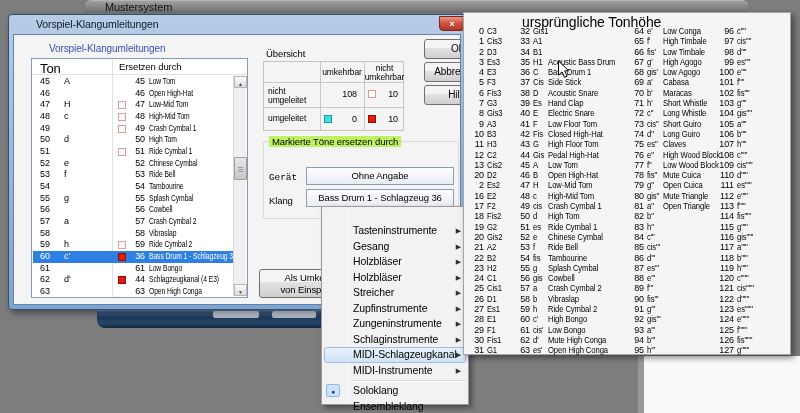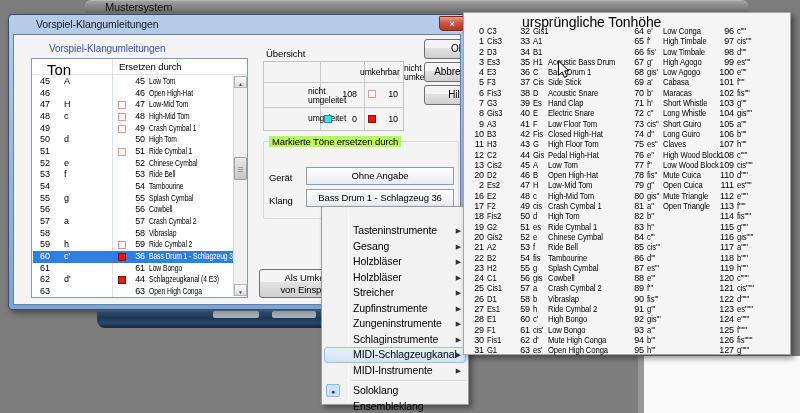--- a/index.html
+++ b/index.html
@@ -34,21 +34,21 @@
   .dlg-client{position:absolute;left:4px;top:19px;width:448px;height:271px;
     background:#f4f4f4;border:1px solid #5f83ad;overflow:hidden;}
 
   .lbl-heading{position:absolute;left:35px;top:8px;font-size:10px;color:#3b50bd;}
 
   
   .listbox{position:absolute;left:17px;top:23px;width:217px;height:240px;background:#fff;
     border:1px solid #7f9db9;}
   .lb-colsep{position:absolute;left:80px;top:0;bottom:0;width:1px;background:#dde3ea;}
   .lb-header{position:absolute;left:0;top:0;width:215px;height:16px;border-bottom:1px solid #e2e2e2;}
-  .lb-header .h-ton{position:absolute;left:8px;top:2px;font-size:15px;margin-left:7px;}
+  .lb-header .h-ton{position:absolute;left:8px;top:2px;font-size:13px;}
   .lb-header .h-ers{position:absolute;left:87px;top:2px;font-size:9.5px;}
   .lb-rows{position:absolute;left:1px;top:17px;width:201px;height:222px;display:flex;flex-direction:column;}
   .lb-row{position:relative;height:11.68px;font-size:9px;line-height:11.68px;white-space:nowrap;}
   .lb-row.selected{background:#2e7fe2;color:#fff;}
   .t-num{position:absolute;left:7px;width:20px;}
   .t-note{position:absolute;left:31px;}
   .e-marker{position:absolute;left:85px;top:2px;width:8px;height:8px;display:none;}
   .e-marker.mk-outline{display:block;background:#fff;border:1px solid #dc9c9c;}
   .e-marker.mk-red{display:block;background:#e41a10;border:1px solid #8e0f06;}
   .e-num{position:absolute;left:95px;width:17px;text-align:right;}
@@ -64,21 +64,21 @@
   .sb-thumb::after{content:"";position:absolute;left:3px;right:3px;top:9px;height:5px;
     background:repeating-linear-gradient(#9a9a9a 0,#9a9a9a 1px,transparent 1px,transparent 2px);}
 
   
   .ov-label{position:absolute;left:252px;top:13px;font-size:9.5px;}
   .ov-table{position:absolute;left:249px;top:26px;width:141px;height:70px;border:1px solid #c4c4c4;}
   .ov-v{position:absolute;top:0;bottom:0;width:1px;background:#c8c8c8;}
   .ov-v1{left:56px;} .ov-v2{left:100px;}
   .ov-h{position:absolute;left:0;right:0;height:1px;background:#c8c8c8;}
   .ov-h1{top:20px;} .ov-h2{top:45px;}
-  .ov-cell{position:absolute;font-size:8.5px;line-height:9px;padding-left:40px;}
+  .ov-cell{position:absolute;font-size:8.5px;line-height:9px;}
   .ov-c1h{left:56px;top:6px;width:44px;text-align:center;}
   .ov-c2h{left:100px;top:2px;width:41px;text-align:center;}
   .ov-r1l{left:4px;top:25px;}
   .ov-r2l{left:4px;top:52px;}
   .ov-val{position:absolute;font-size:9px;text-align:right;}
   .ov-r1c1{left:56px;top:27px;width:37px;}
   .ov-r1c2{left:100px;top:27px;width:34px;}
   .ov-r2c1{left:56px;top:52px;width:37px;}
   .ov-r2c2{left:100px;top:52px;width:34px;}
   .sq{position:absolute;width:8px;height:8px;border:1px solid;}
@@ -89,21 +89,21 @@
   
   .win-btn{position:absolute;left:410px;width:68px;height:20px;font-size:10px;text-align:center;
     line-height:18px;background:linear-gradient(#f4f4f4 45%,#e2e2e2 46%,#cfcfcf);
     border:1px solid #707070;border-radius:3px;}
   .btn-ok{top:4px;} .btn-cancel{top:27px;} .btn-help{top:50px;}
 
   
   .grp-box{position:absolute;left:249px;top:106px;width:196px;height:78px;border:1px solid #d9d9d9;border-radius:2px;}
   .grp-label{position:absolute;left:255px;top:101px;font-size:9.5px;background:#bef264;padding:0 3px;}
   .fld-label{position:absolute;left:255px;font-size:9.5px;}
-  .lbl-geraet{top:137px;} .lbl-klang{top:160px;}
+  .lbl-geraet{top:137px;font-family:Liberation Mono, monospace;} .lbl-klang{top:160px;}
   .combo{position:absolute;left:292px;width:148px;height:18px;font-size:9.5px;text-align:center;
     line-height:16px;background:linear-gradient(#fefefe,#e8ecf1);border:1px solid #8a9db4;white-space:nowrap;overflow:hidden;}
   .combo-geraet{top:132px;} .combo-klang{top:154px;}
 
   
   .btn-umkehr{position:absolute;left:245px;top:234px;width:96px;height:29px;font-size:9.5px;
     line-height:12px;text-align:center;padding-top:2px;
     background:linear-gradient(#f4f4f4 45%,#e2e2e2 46%,#cfcfcf);border:1px solid #707070;border-radius:3px;}
 
   

